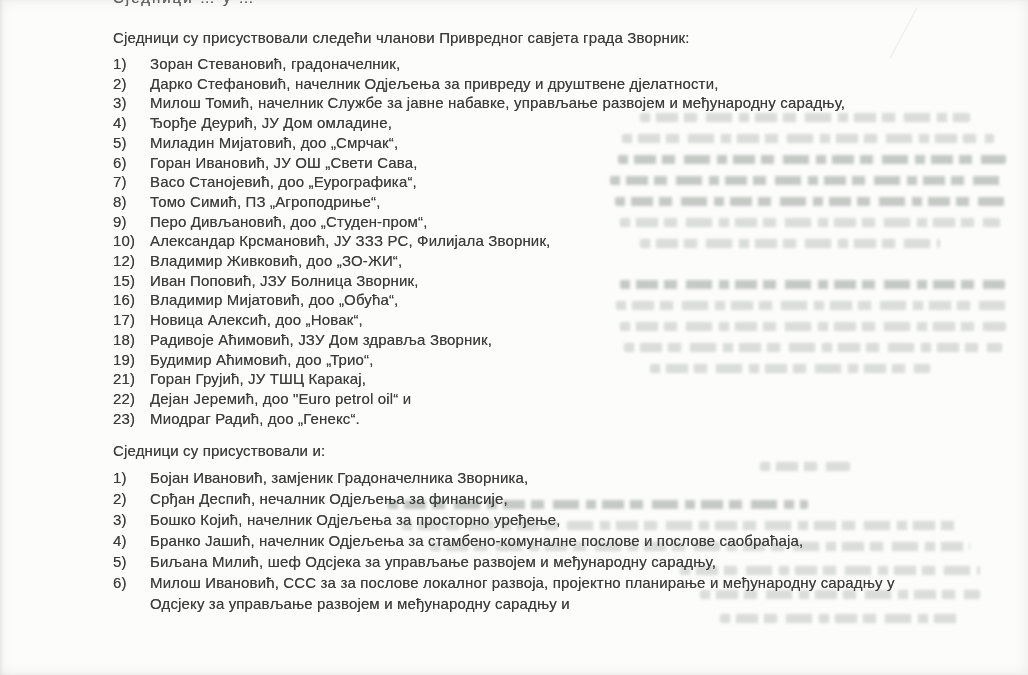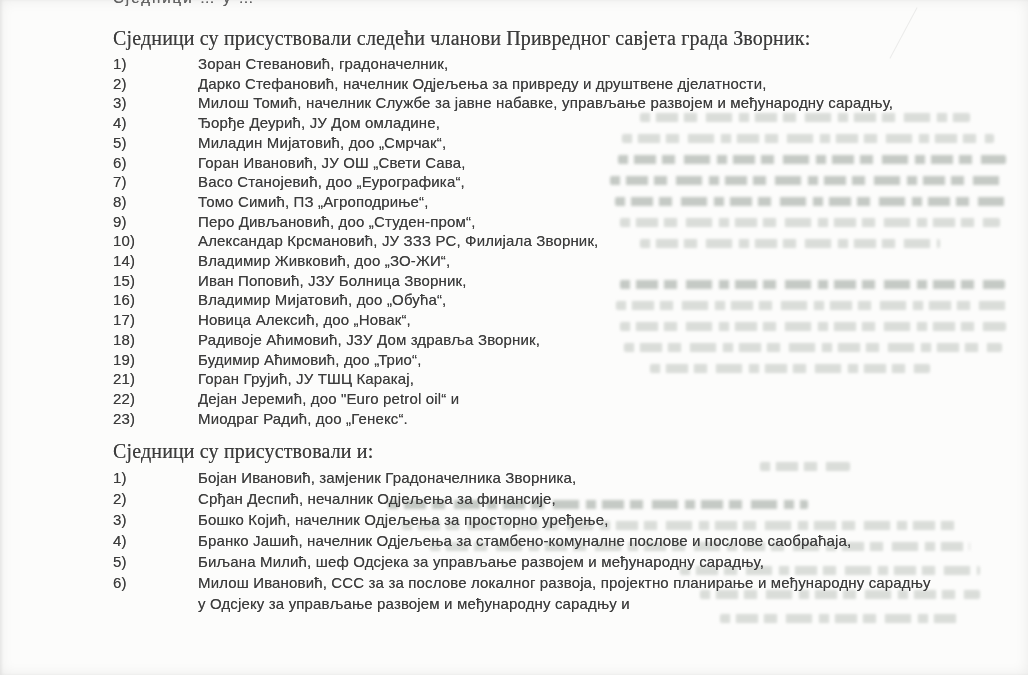--- a/index.html
+++ b/index.html
@@ -25,37 +25,36 @@
   }
   .content{
     position:absolute;left:113px;top:0;width:818px;
     padding-top:28px;
     font-size:15px;
     text-shadow:0 0 0.5px rgba(70,70,70,.75);
     letter-spacing:.15px;
     z-index:3;
   }
   .doc-heading{
-    font-weight:normal;font-size:20px;margin:0;
+    font-weight:normal;font-size:15px;margin:0;
     line-height:20px;
-    font-family:Liberation Serif, serif;
   }
   .doc-heading.second{margin-top:13px;}
   ul.num-list{
     list-style:none;margin:6px 0 0 0;padding:0;
   }
   ul.num-list li{
     display:flex;align-items:baseline;
     line-height:19.7px;
   }
   ul.num-list.second li{line-height:21px;}
   ul.num-list li .num{
     flex:0 0 37px;white-space:nowrap;
   }
-  ul.num-list li .txt{flex:1 1 auto;margin-left:48px;}
+  ul.num-list li .txt{flex:1 1 auto;}
   
   .bleed{position:absolute;z-index:1;height:9px;
     background:repeating-linear-gradient(90deg,
       currentColor 0 10px, transparent 10px 16px,
       currentColor 16px 38px, transparent 38px 44px,
       currentColor 44px 57px, transparent 57px 66px,
       currentColor 66px 92px, transparent 92px 99px);
     color:rgba(138,148,138,0.30);
     filter:blur(1.4px);
     border-radius:2px;
@@ -150,21 +149,21 @@
 
         <li>
           <span class="num">10)</span>
           <span class="txt">Александар Крсмановић, ЈУ ЗЗЗ РС, Филијала Зворник,</span>
         </li>
 
 
 
 
         <li>
-          <span class="num">14)</span>
+          <span class="num">12)</span>
           <span class="txt">Владимир Живковић, доо „ЗО-ЖИ“,</span>
         </li>
 
         <li>
           <span class="num">15)</span>
           <span class="txt">Иван Поповић, ЈЗУ Болница Зворник,</span>
         </li>
 
         <li>
           <span class="num">16)</span>

